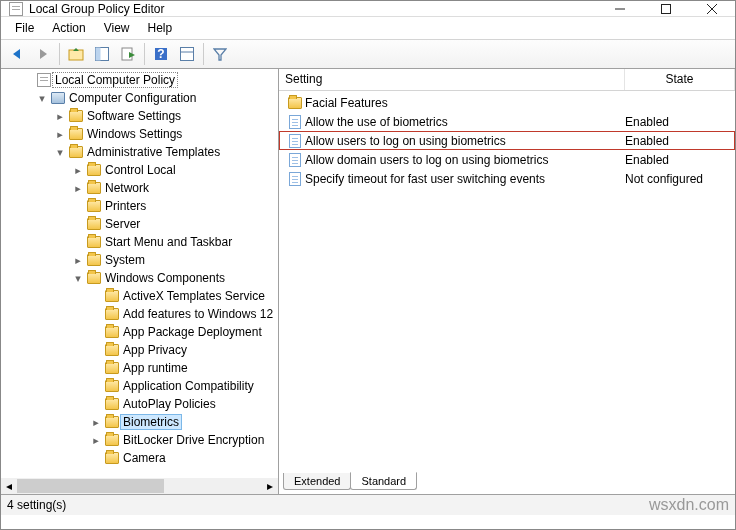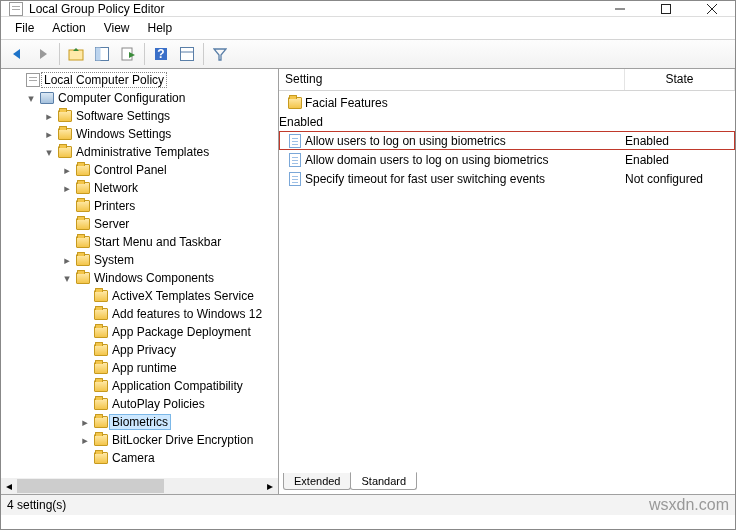--- a/index.html
+++ b/index.html
@@ -13,21 +13,21 @@
     .toolbar { height: 30px; border-top: 1px solid #d4d4d4; border-bottom: 1px solid #a0a0a0; display: flex; align-items: center; padding: 0 4px; gap: 2px; background: linear-gradient(#fdfdfd,#f2f2f2); }
     .toolbar .tbtn { width: 24px; height: 24px; display: flex; align-items: center; justify-content: center; }
     .toolbar .sep { width: 1px; height: 22px; background: #ccc; margin: 0 2px; }
     .work { height: 426px; display: flex; border-bottom: 1px solid #a0a0a0; }
     .tree-pane { width: 278px; border-right: 1px solid #a0a0a0; position: relative; overflow: hidden; }
     .tree-scroll { position: absolute; top: 0; left: 0; right: 0; bottom: 16px; overflow: hidden; }
     .hscroll { position: absolute; bottom: 0; left: 0; right: 0; height: 16px; background: #f0f0f0; display: flex; align-items: center; }
     .hscroll .arrow { width: 16px; height: 16px; display: flex; align-items: center; justify-content: center; background: #f0f0f0; }
     .hscroll .track { flex: 1; height: 16px; position: relative; }
     .hscroll .thumb { position: absolute; left: 0; top: 1px; width: 60%; height: 14px; background: #cdcdcd; }
-    .tree { padding: 2px 0 2px 5px; white-space: nowrap; }
+    .tree { padding: 2px 0 2px 16px; white-space: nowrap; }
     .row { height: 18px; display: flex; align-items: center; padding-left: 4px; }
     .tw { width: 14px; display: inline-flex; justify-content: center; color: #666; font-size: 11px; }
     .ico { width: 18px; display: inline-flex; justify-content: center; }
     .lbl { padding-left: 2px; }
     .sel .lbl { background: #cde8ff; outline: 1px solid #7cb8e8; padding: 0 2px; }
     .sel-root .lbl { outline: 1px dotted #888; padding: 0 2px; }
     .folder { width: 14px; height: 12px; background: linear-gradient(#ffe9a8,#f3c54a); border: 1px solid #c79a1e; border-radius: 1px; position: relative; }
     .folder::before { content: ""; position: absolute; top: -3px; left: 0; width: 6px; height: 3px; background: #f3c54a; border: 1px solid #c79a1e; border-bottom: none; border-radius: 1px 1px 0 0; }
     .doc { width: 12px; height: 14px; background: #fff; border: 1px solid #7aa7d8; position: relative; }
     .doc::after { content: ""; position: absolute; left: 2px; right: 2px; top: 3px; height: 1px; background: #9ec0e6; box-shadow: 0 3px 0 #9ec0e6, 0 6px 0 #9ec0e6; }
@@ -176,21 +176,21 @@
             <span class="ico">
               <span class="folder"></span>
             </span>
             <span class="lbl">Administrative Templates</span>
           </div>
         <div class="row indent-4">
             <span class="tw">▸</span>
             <span class="ico">
               <span class="folder"></span>
             </span>
-            <span class="lbl">Control Panel</span>
+            <span class="lbl">Control Local</span>
           </div>
         <div class="row indent-4">
             <span class="tw">▸</span>
             <span class="ico">
               <span class="folder"></span>
             </span>
             <span class="lbl">Network</span>
           </div>
         <div class="row indent-4">
             <span class="tw"></span>
@@ -317,20 +317,26 @@
       <div class="lrow">
         <div class="c1">
             <span class="ico">
               <span class="folder"></span>
             </span>
             <span>Facial Features</span>
           </div>
         <div class="c2"></div>
       </div>
       <div class="lrow">
+        <div class="c1">
+            <span class="ico">
+              <span class="doc"></span>
+            </span>
+            <span>Allow the use of biometrics</span>
+          </div>
         <div class="c2">Enabled</div>
       </div>
       <div class="lrow highlight">
         <div class="c1">
             <span class="ico">
               <span class="doc"></span>
             </span>
             <span>Allow users to log on using biometrics</span>
           </div>
         <div class="c2">Enabled</div>

